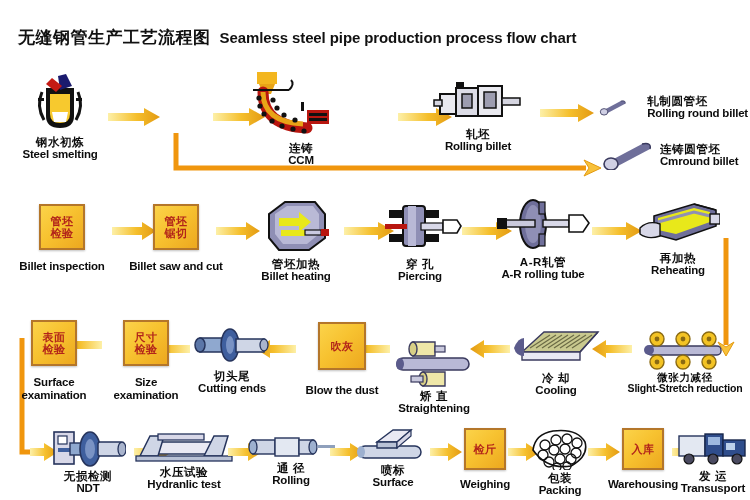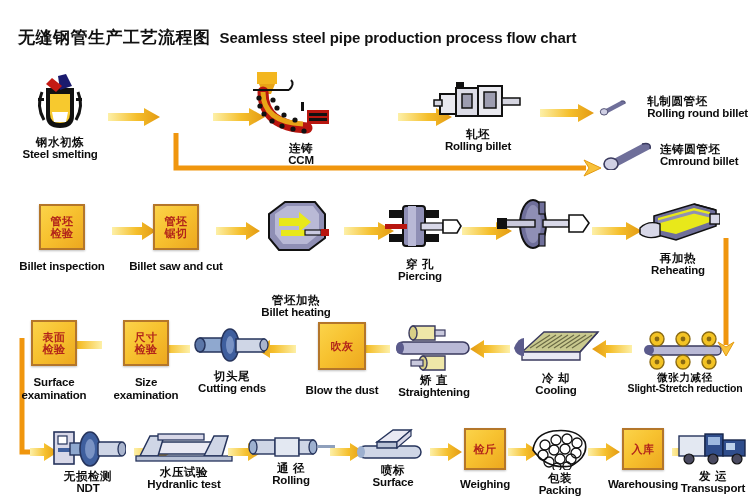--- a/index.html
+++ b/index.html
@@ -218,21 +218,21 @@
       <span class="en">Billet saw and cut</span>
     </div>
   </div>
 
   <div class="arw" style="left:216px; top:222px; width:44px;">
     <svg width="44" height="18" viewBox="0 0 44 18">
         <path d="M0 5 L30 5 L30 0 L44 9 L30 18 L30 13 L0 13 Z" fill="url(#agrad)"></path>
       </svg>
   </div>
 
-  <div class="node" style="left:248px; top:200px; width:96px;gap:36px;">
+  <div class="node" style="left:248px; top:200px; width:96px;">
     <svg class="glyph" width="74" height="56" viewBox="0 0 74 56">
       <path d="M10 14 L26 2 L56 2 L66 14 L66 38 L50 50 L20 50 L10 38 Z" fill="#8f8fb5" stroke="#111" stroke-width="2"></path>
       <path d="M16 14 L28 6 L54 6 L60 14 L60 34 L48 44 L24 44 L16 34 Z" fill="#b9b9d6"></path>
       <path d="M20 18 L40 18 L40 12 L52 22 L40 32 L40 26 L20 26 Z" fill="#e8e81a"></path>
       <rect x="22" y="30" width="24" height="6" fill="#e8e81a"></rect>
       <rect x="46" y="30" width="16" height="5" fill="#c9c9e0" stroke="#111" stroke-width="1.2"></rect>
       <rect x="62" y="29" width="8" height="7" fill="#b8160f"></rect>
     </svg>
     <div class="cap">
       <span class="cn">管坯加热</span>
@@ -274,20 +274,24 @@
     <svg class="glyph" width="96" height="58" viewBox="0 0 96 58">
       <ellipse cx="38" cy="28" rx="13" ry="24" fill="#6f6f9a" stroke="#111" stroke-width="2"></ellipse>
       <ellipse cx="38" cy="28" rx="8" ry="19" fill="#8f8fb5"></ellipse>
       <rect x="10" y="24" width="30" height="7" fill="#c9c9dd" stroke="#111" stroke-width="1.4"></rect>
       <rect x="2" y="22" width="10" height="11" fill="#111"></rect>
       <rect x="48" y="24" width="26" height="7" fill="#d8d8e8" stroke="#111" stroke-width="1.4"></rect>
       <path d="M74 19 L88 19 L94 27 L88 36 L74 36 Z" fill="#fff" stroke="#111" stroke-width="1.6"></path>
       <rect x="44" y="6" width="6" height="12" fill="#6f6f9a" stroke="#111" stroke-width="1.2"></rect>
       <rect x="44" y="38" width="6" height="12" fill="#6f6f9a" stroke="#111" stroke-width="1.2"></rect>
     </svg>
+    <div class="cap">
+      <span class="cn">A-R轧管</span>
+      <span class="en">A-R rolling tube</span>
+    </div>
   </div>
 
   <div class="arw" style="left:592px; top:222px; width:50px;">
     <svg width="50" height="18" viewBox="0 0 50 18">
         <path d="M0 5 L34 5 L34 0 L50 9 L34 18 L34 13 L0 13 Z" fill="url(#agrad)"></path>
       </svg>
   </div>
 
   <div class="node" style="left:630px; top:200px; width:96px;">
     <svg class="glyph" width="84" height="50" viewBox="0 0 84 50">
@@ -359,21 +363,21 @@
       <span class="en">Cooling</span>
     </div>
   </div>
 
   <div class="arw" style="left:470px; top:340px; width:40px;">
     <svg width="40" height="18" viewBox="0 0 40 18">
         <path d="M40 5 L14 5 L14 0 L0 9 L14 18 L14 13 L40 13 Z" fill="url(#agradL)"></path>
       </svg>
   </div>
 
-  <div class="node" style="left:388px; top:322px; width:92px;align-items:center;">
+  <div class="node" style="left:388px; top:338px; width:92px;align-items:center;">
     <svg class="glyph" width="86" height="50" viewBox="0 0 86 50">
       <rect x="6" y="20" width="72" height="12" rx="6" fill="#b9b9d6" stroke="#3a3a5e" stroke-width="1.6"></rect>
       <ellipse cx="9" cy="26" rx="4" ry="6" fill="#5b5b8c"></ellipse>
       <path d="M22 4 L44 4 L44 18 L22 18 Z" fill="#efe7a8" stroke="#3a3a5e" stroke-width="1.4"></path>
       <ellipse cx="22" cy="11" rx="4" ry="7" fill="#d8cf86" stroke="#3a3a5e" stroke-width="1.4"></ellipse>
       <rect x="44" y="8" width="10" height="6" fill="#c9c9dd" stroke="#3a3a5e" stroke-width="1.2"></rect>
       <path d="M32 34 L54 34 L54 48 L32 48 Z" fill="#efe7a8" stroke="#3a3a5e" stroke-width="1.4"></path>
       <ellipse cx="32" cy="41" rx="4" ry="7" fill="#d8cf86" stroke="#3a3a5e" stroke-width="1.4"></ellipse>
       <rect x="20" y="38" width="12" height="6" fill="#c9c9dd" stroke="#3a3a5e" stroke-width="1.2"></rect>
     </svg>

